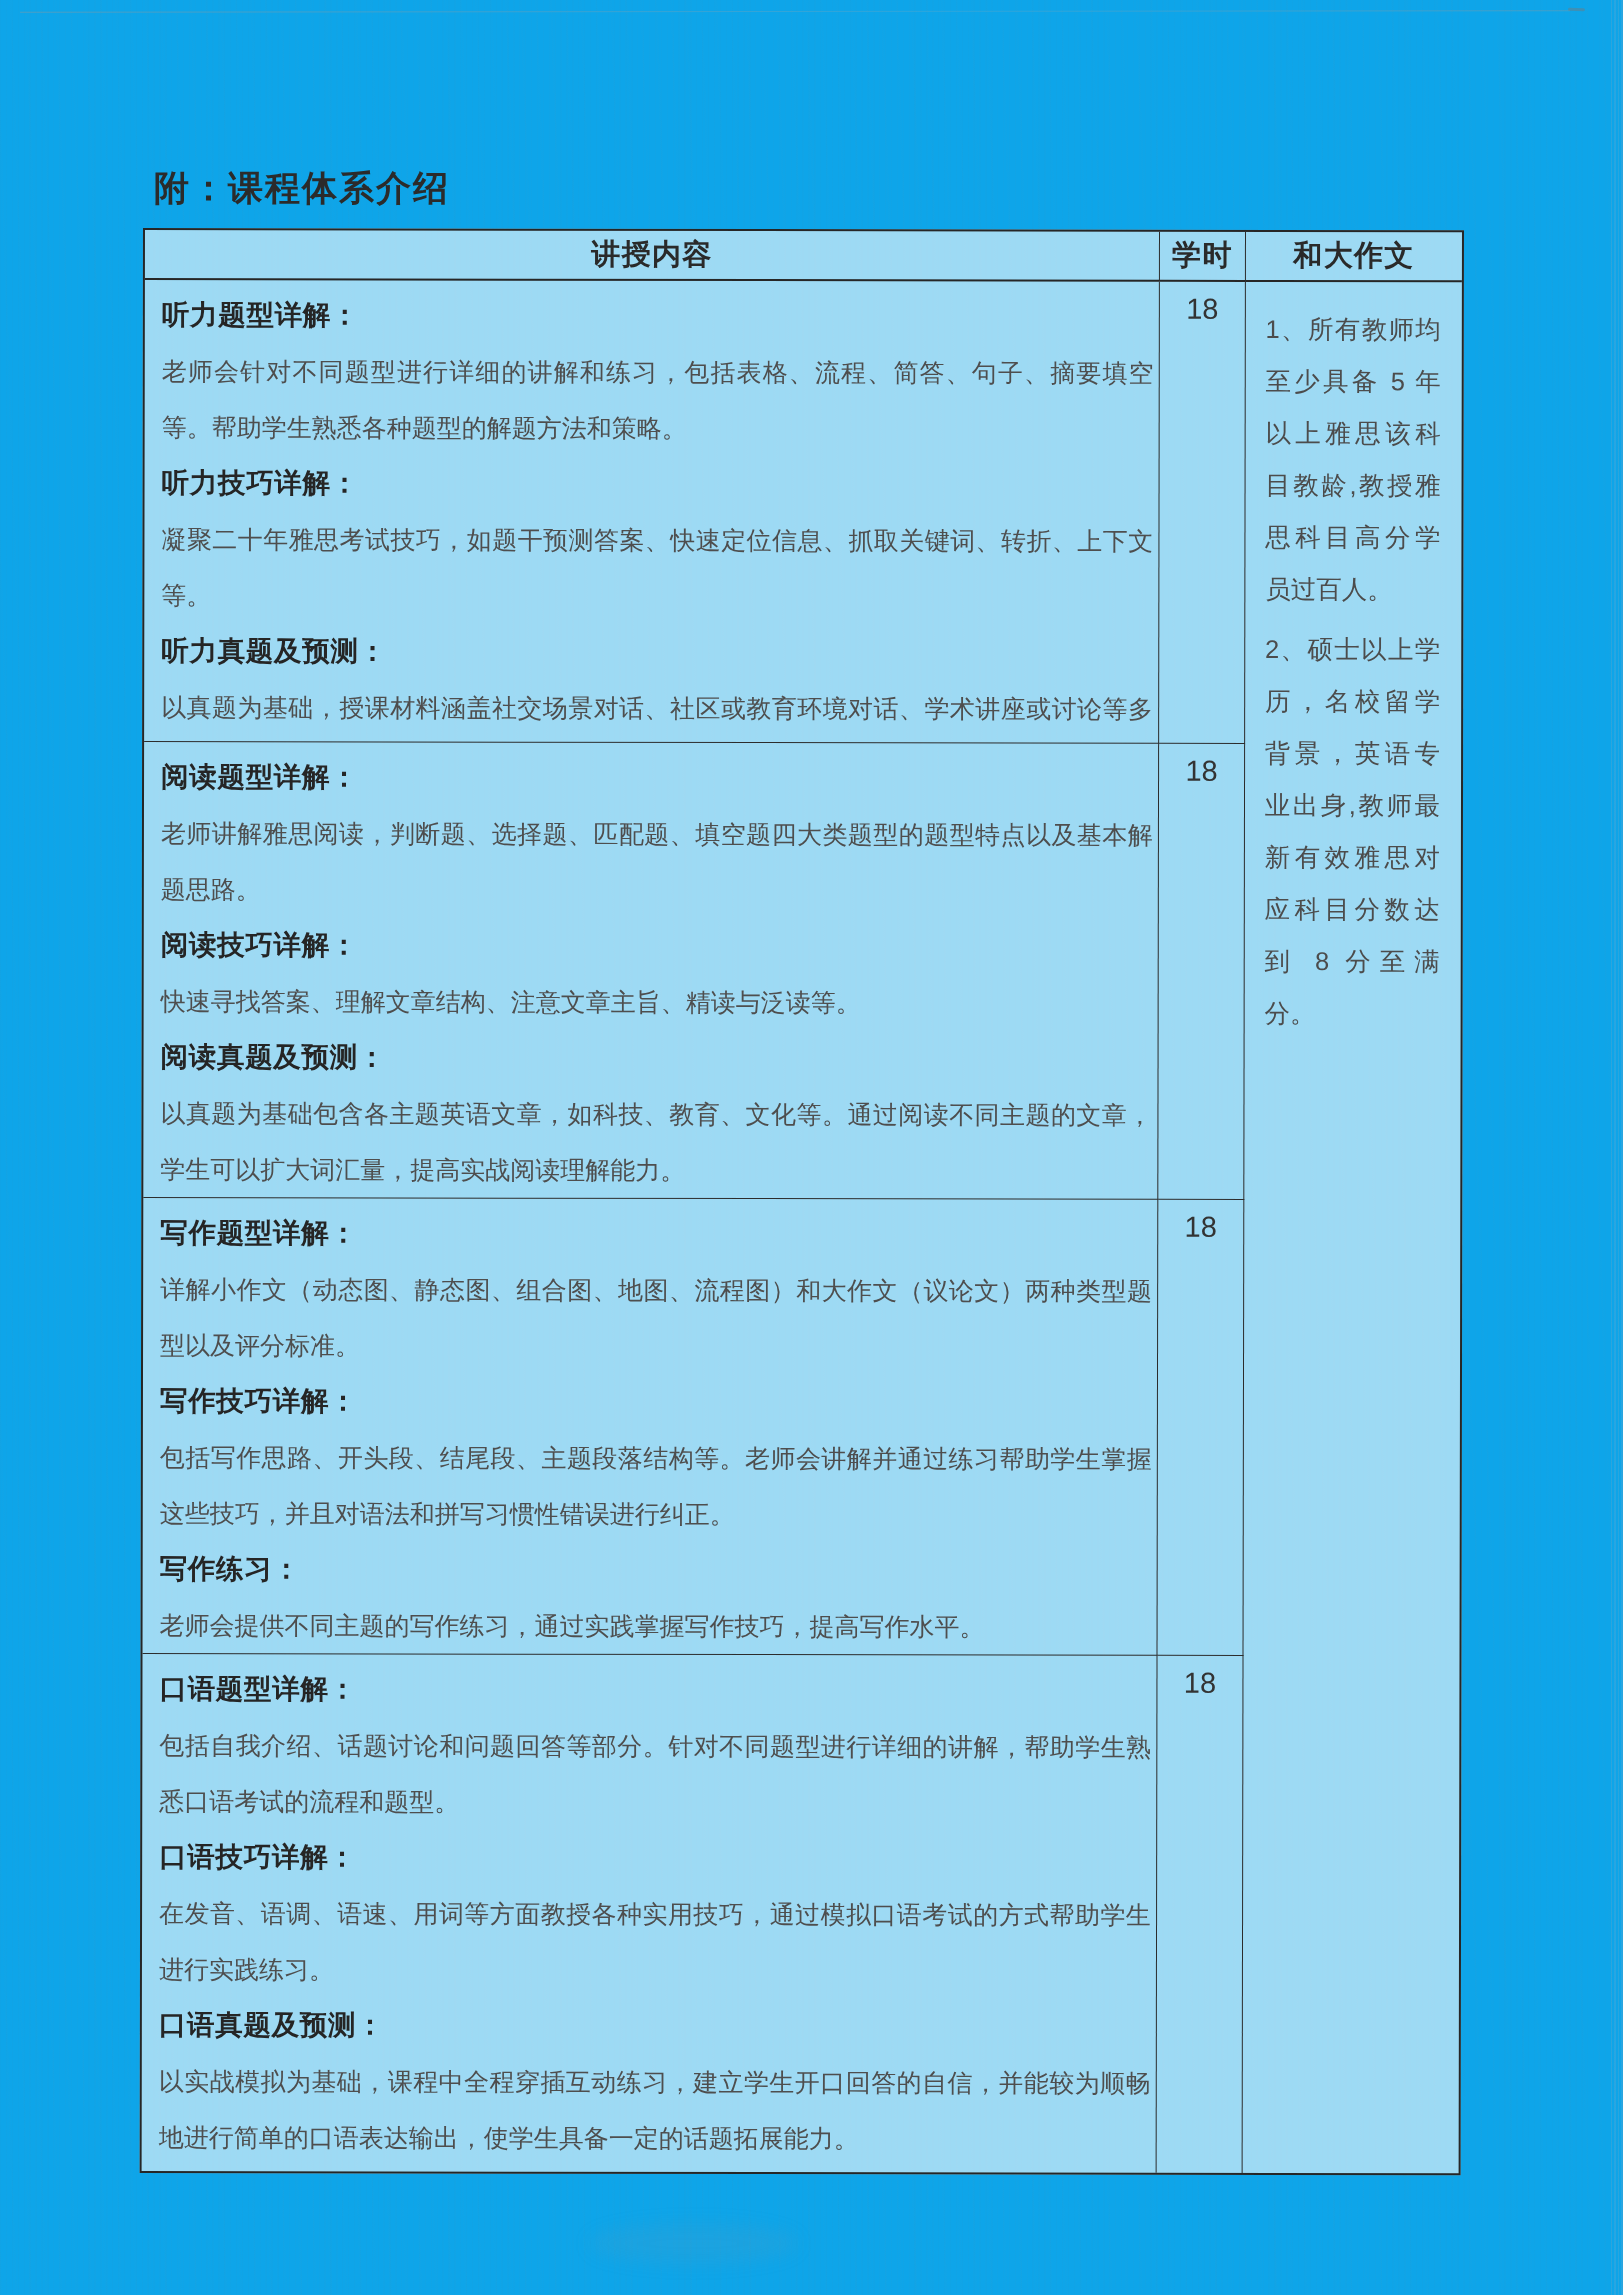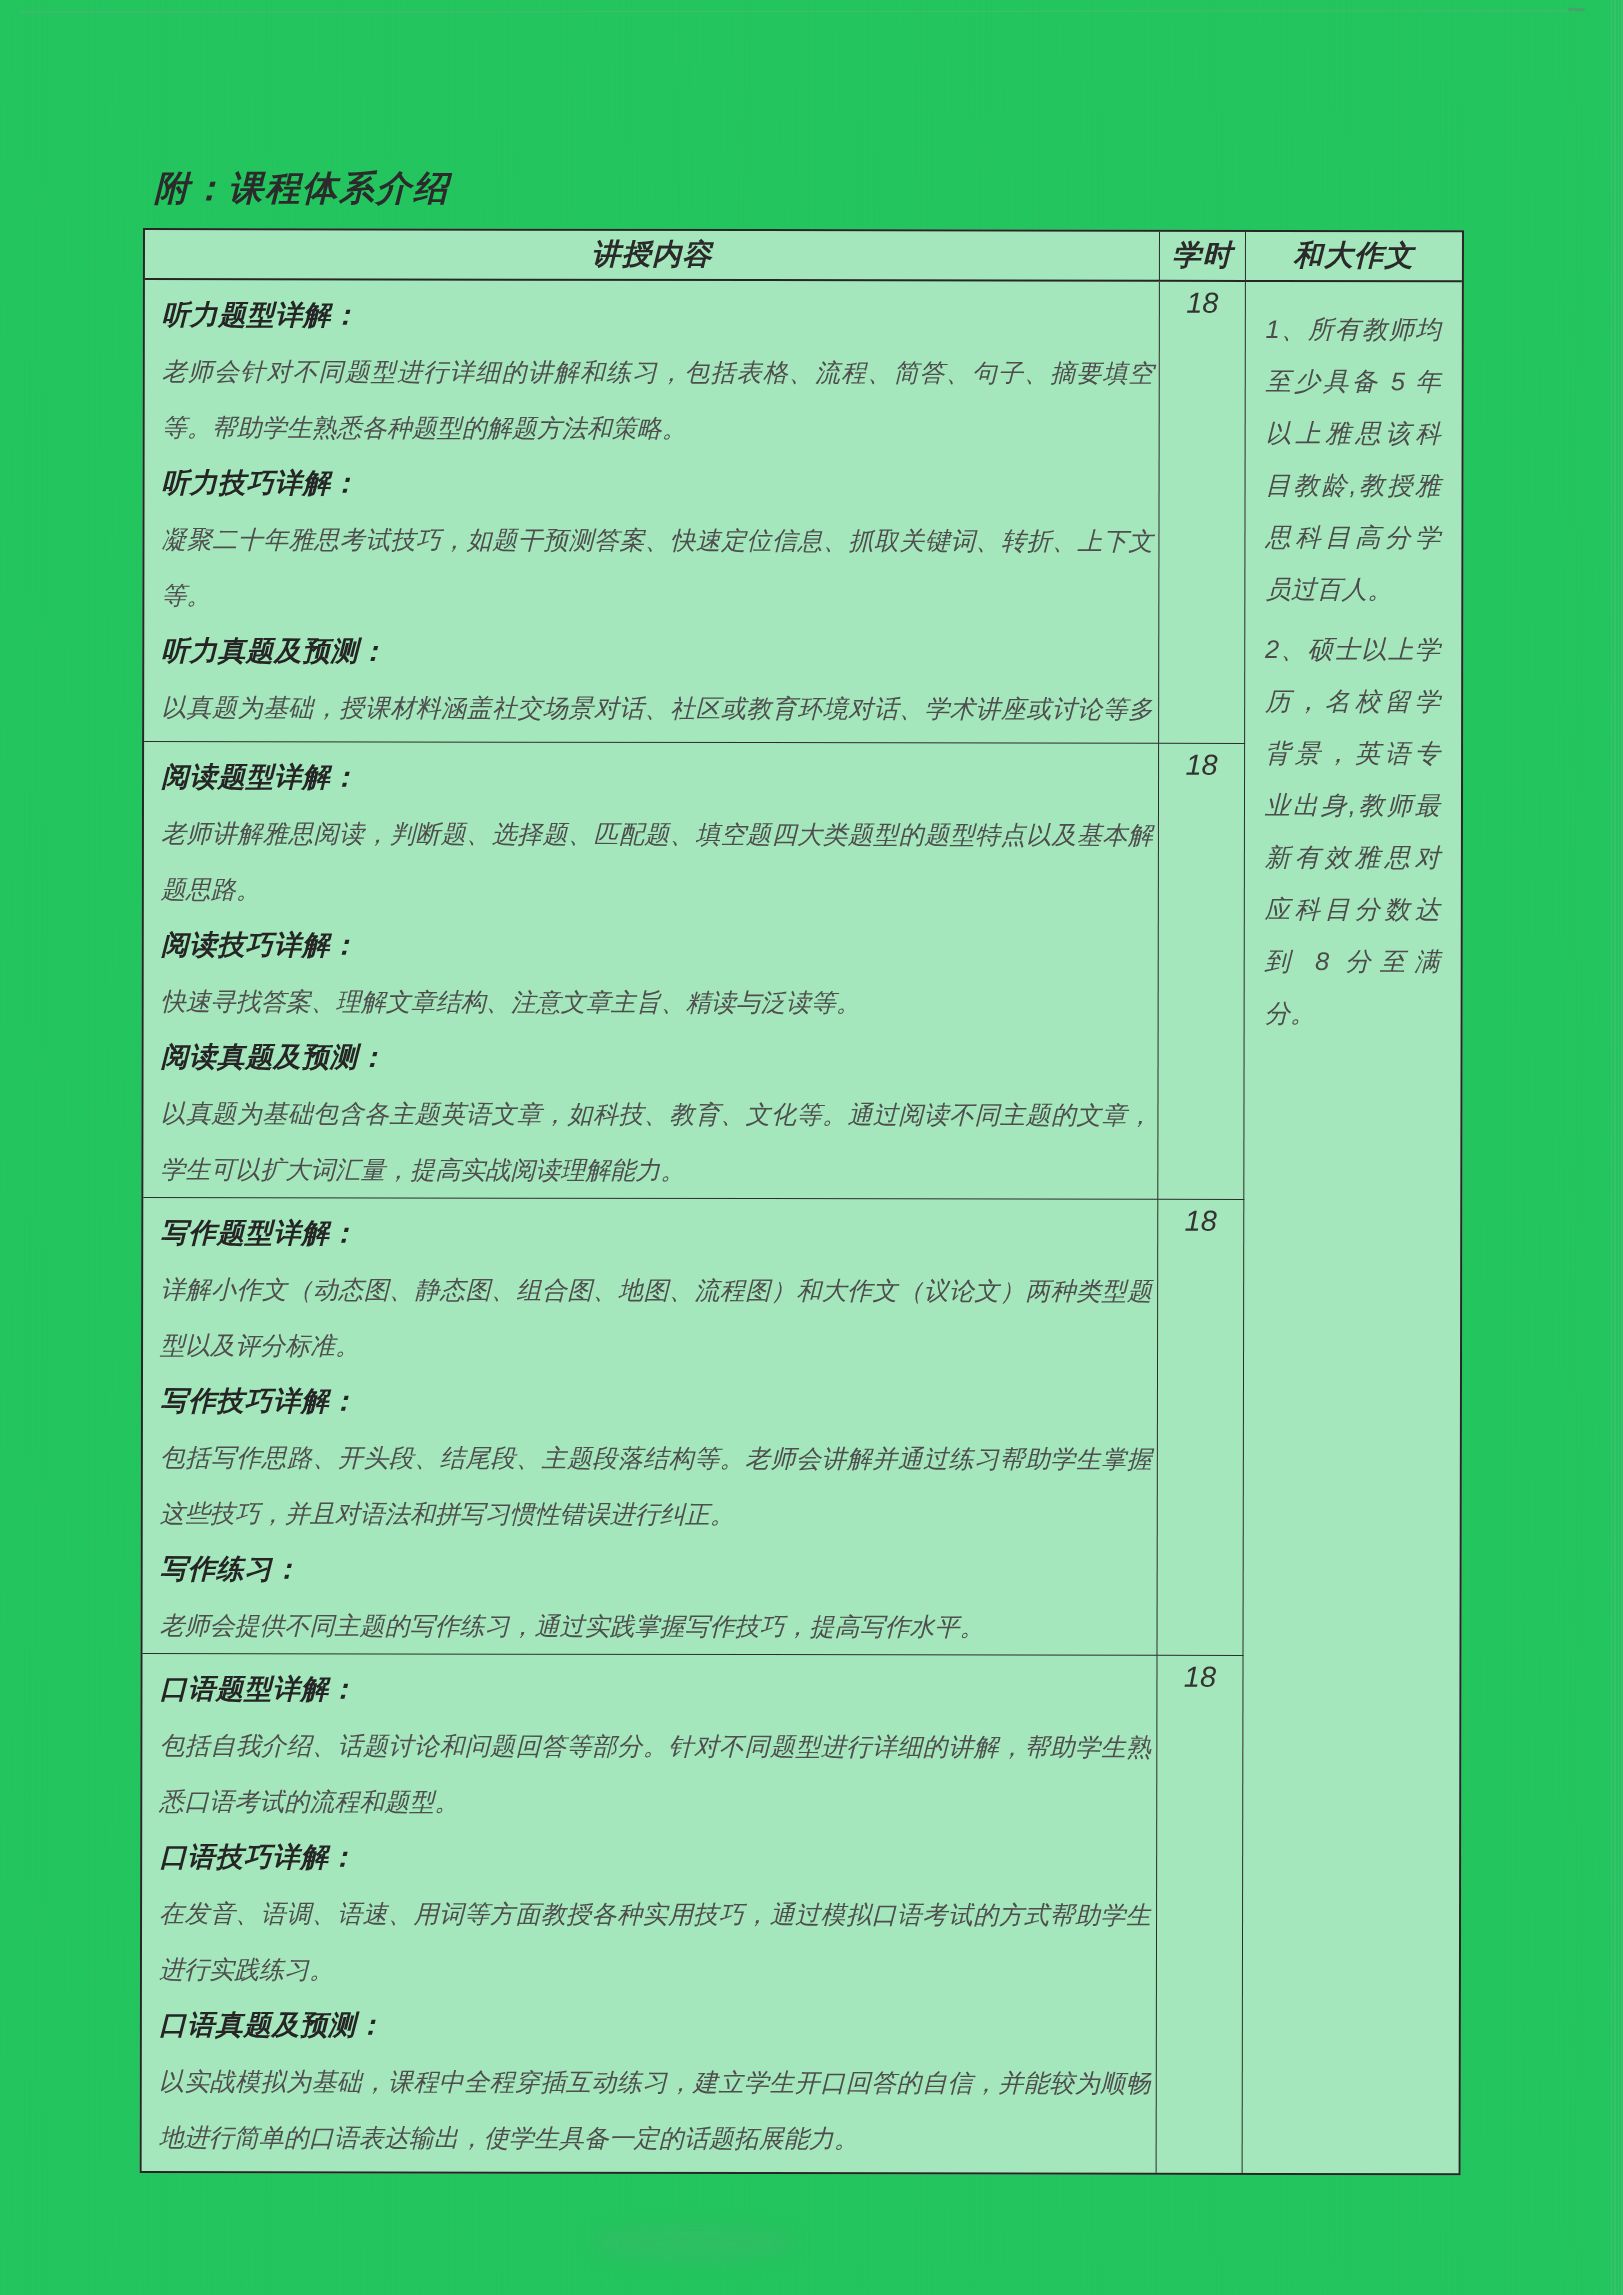--- a/index.html
+++ b/index.html
@@ -1,22 +1,21 @@
 <!DOCTYPE html>
 <html style="font-size:10.5px"><head>
 <meta charset="utf-8">
 <style>
   html,body{margin:0;padding:0;background:#e8e8e8;}
   .page{
     position:relative;
     width:1623px;height:2295px;
-    background:#22c55e;
+    background:#0ea5e9;
     overflow:hidden;
     font-family:"Liberation Sans","DejaVu Sans",sans-serif;
-    font-style:italic;
   }
   
   .texture{
     position:absolute;inset:0;
     background:
       repeating-linear-gradient(90deg, rgba(110,115,118,0.022) 0 1.3px, rgba(0,0,0,0) 1.3px 5.9px),
       repeating-linear-gradient(88deg, rgba(140,140,135,0.015) 0 2px, rgba(0,0,0,0) 2px 15px);
     pointer-events:none;
   }
   .edge-top{
@@ -67,21 +66,21 @@
   .content-cell{
     padding:6.5px 5.2px 0 17px;
     font-size:25px;line-height:56px;
     text-align:justify;
   }
   .content-cell .bh{
     font-size:27.5px;font-weight:700;color:#252525;letter-spacing:0.7px;
   }
   .content-cell .bp{color:#4e4e4e;}
   .hours-cell{
-    padding-top:5px;text-align:center;
+    padding-top:11px;text-align:center;
     font-size:29px;color:#333333;
   }
   .teacher-cell{
     grid-row:2 / 6;
     padding:13px 13px 0 11.8px;
     font-size:25.5px;line-height:52px;color:#4c4c4c;
     text-align:justify;
   }
   .teacher-cell p{margin:8px;}
 </style>

